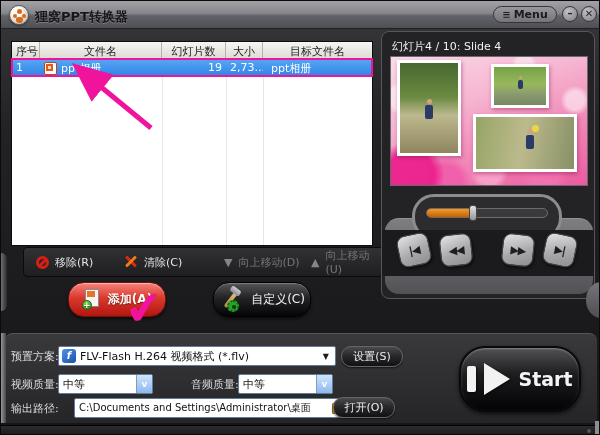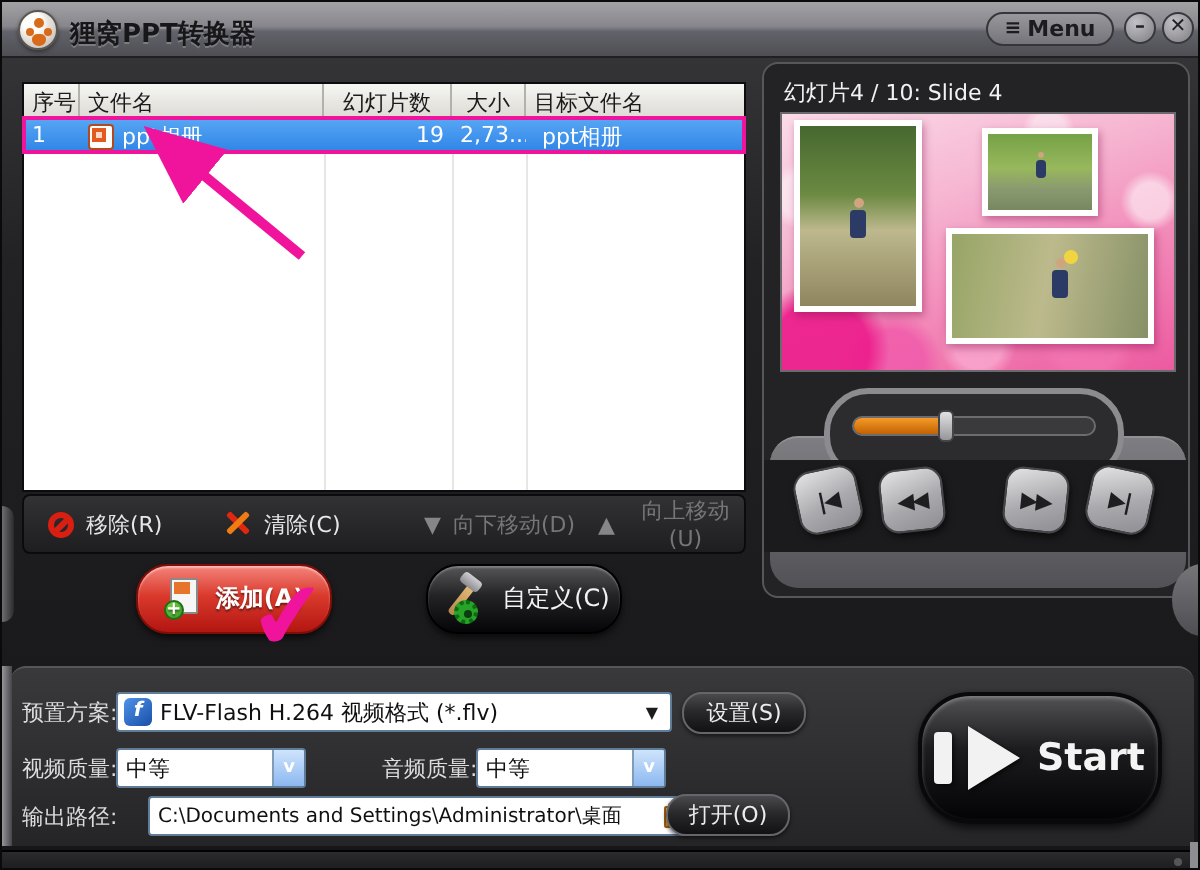--- a/index.html
+++ b/index.html
@@ -38,36 +38,36 @@
   .wbtn.min { left:561px; } .wbtn.cls { left:580px; }
 
   
   .table { position:absolute; left:10px; top:40px; width:362px; height:205px;
     background:#ffffff; border:1px solid #0c0c0e; font-size:11px;
     background-image:linear-gradient(#e6e6e4,#e6e6e4),linear-gradient(#e6e6e4,#e6e6e4),linear-gradient(#e6e6e4,#e6e6e4);
     background-size:1px 100%,1px 100%,1px 100%; background-repeat:no-repeat;
     background-position:150px 0,214px 0,251px 0; }
   .thead { display:grid; grid-template-columns:28px 122px 64px 37px 1fr; height:17px;
     background:linear-gradient(#f6f6f3,#dddcd6); border-bottom:1px solid #9e9e96; }
-  .th { padding:2px 4px 0 4px; color:#1b1b1b; border-right:1px solid #b2b2aa; white-space:nowrap; overflow:hidden; cursor:pointer; }
+  .th { padding:2px 4px 0 4px; color:#1b1b1b; border-right:1px solid #b2b2aa; white-space:nowrap; overflow:hidden; cursor:pointer;text-align:center; }
   .th.r { text-align:center; }
   .trow { position:relative; display:grid; grid-template-columns:28px 122px 64px 37px 1fr; height:17px;
     background:linear-gradient(#58a7f5,#2f85e6); color:#ffffff; cursor:pointer; }
   .td { padding:2px 4px 0 4px; white-space:nowrap; overflow:hidden; }
   .td.r { text-align:right; }
   .td.f { display:flex; align-items:center; gap:4px; padding-top:1px; }
   .ppt-ic { position:relative; width:13px; height:13px; background:#fdfdfb; border:1px solid #b24a1e; border-radius:2px; flex:0 0 auto; }
   .ppt-ic i { position:absolute; left:1px; top:1px; width:7px; height:7px; background:#e25a1e; }
   .ppt-ic em { position:absolute; left:3px; top:3px; width:3px; height:3px; background:#ffd9c4; }
   .row-outline { position:absolute; left:10px; top:57px; width:362px; height:19px;
     border:2px solid #f0149c; pointer-events:none; z-index:30; }
 
   
-  .ltoolbar { position:absolute; left:10px; top:246px; width:362px; height:30px; border-radius:4px;
-    background:linear-gradient(#323234,#1e1e20); border:1px solid #0b0b0d;text-align:center; }
+  .ltoolbar { position:absolute; left:22px; top:246px; width:362px; height:30px; border-radius:4px;
+    background:linear-gradient(#323234,#1e1e20); border:1px solid #0b0b0d; }
   .tool { position:absolute; top:0; height:28px; display:flex; align-items:center; gap:6px;
     font-size:11px; color:#e6e6e8; cursor:pointer; }
   .tool.dis { color:#76767a; cursor:default; }
   .ic-no { position:relative; width:13px; height:13px; border:3px solid #d81f12; border-radius:50%; }
   .ic-no i { position:absolute; left:-1px; top:2px; width:10px; height:3px; background:#d81f12; transform:rotate(-45deg); }
   .ic-clear { position:relative; width:14px; height:14px; }
   .ic-clear i { position:absolute; left:0; top:5px; width:14px; height:3px; border-radius:1px; }
   .ic-clear i:nth-child(1){ background:#e02810; transform:rotate(45deg); }
   .ic-clear i:nth-child(2){ background:#f07c14; transform:rotate(-45deg); }
   .tri { font-size:11px; color:#86868a; }
@@ -266,21 +266,21 @@
     </div>
     <div class="tool" style="left:100px">
       <span class="ic-clear">
           <i></i>
           <i></i>
         </span>
       <span>清除(C)</span>
     </div>
     <div class="tool dis" style="left:200px">
       <span class="tri">▼</span>
-      <span>向下移动(D)</span>
+      <span>向上移动(D)</span>
     </div>
     <div class="tool dis" style="left:287px">
       <span class="tri">▲</span>
       <span>向上移动(U)</span>
     </div>
   </div>
 
   <div class="btn-add">
     <span class="add-ic">
       <span class="doc"></span>

